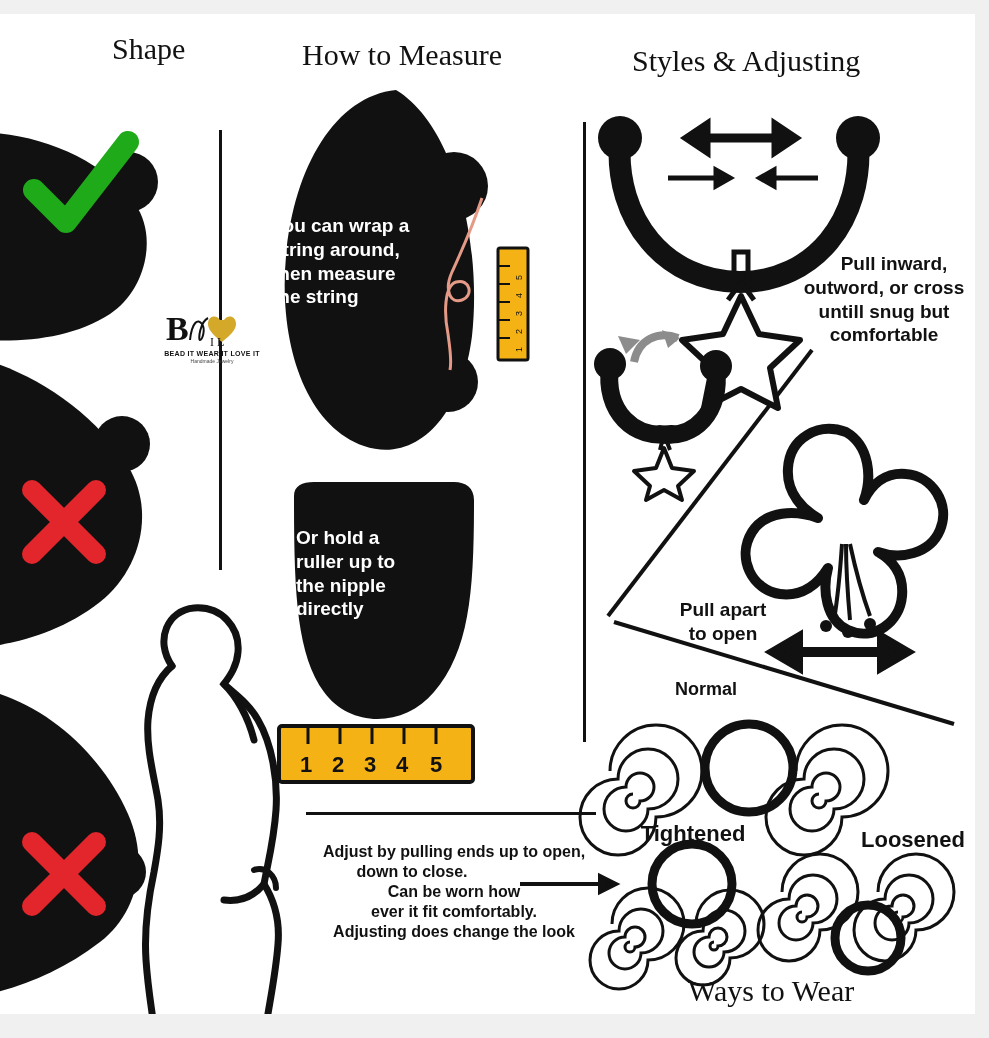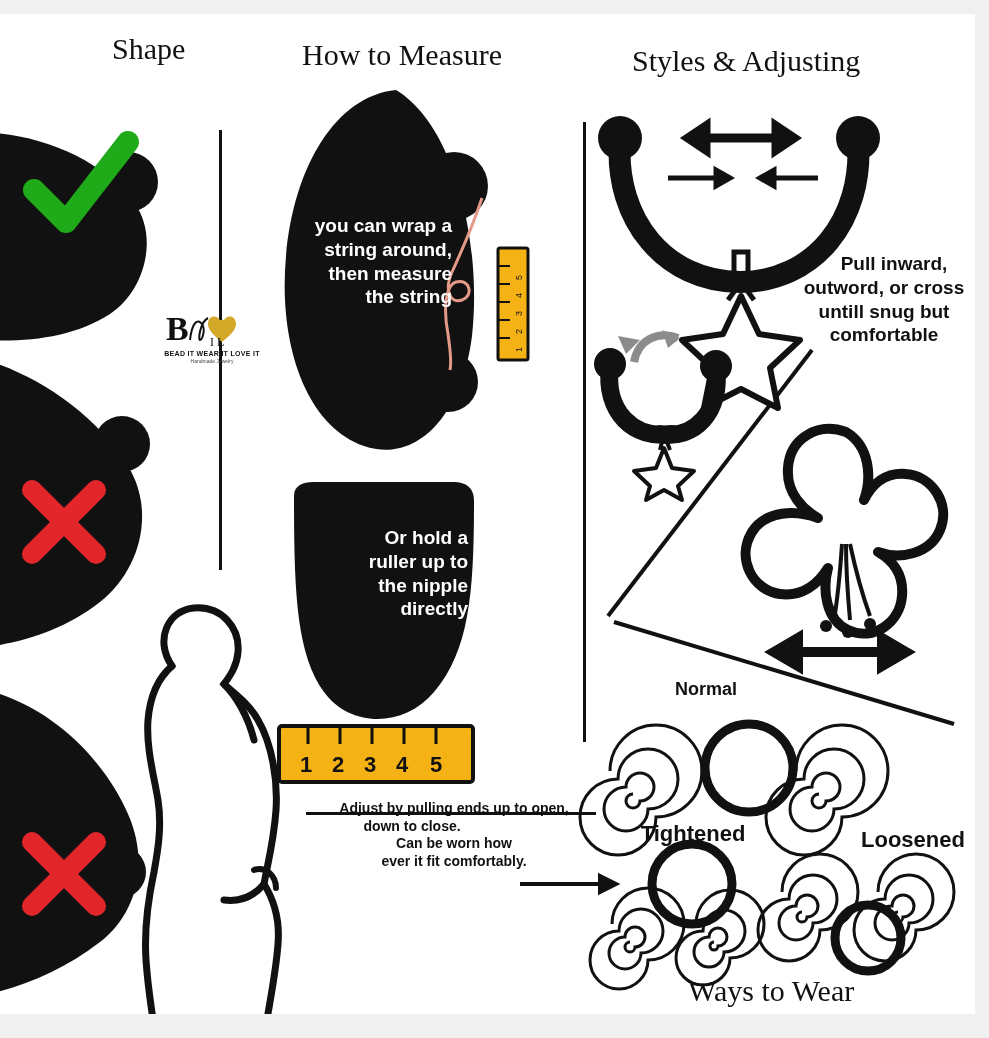--- a/index.html
+++ b/index.html
@@ -41,21 +41,21 @@
     font-weight: bold;
     color: #111;
     text-align: center;
     line-height: 1.25;
   }
   .whitetxt {
     position: absolute;
     font-family: "Liberation Sans", sans-serif;
     font-weight: bold;
     color: #ffffff;
-    text-align: right;
+    text-align: left;
     line-height: 1.25;
   }
   .divider {
     position: absolute;
     background: #111;
   }
   svg { display: block; overflow: visible; }
   .abs { position: absolute; }
 </style>
 </head>
@@ -232,20 +232,24 @@
     </svg>
 
     <svg class="abs" style="left:722px; top:400px;" width="250" height="250" viewBox="0 0 250 250">
       <path d="M124,18 C96,8 68,24 66,54 C64,80 82,96 96,104 C74,96 44,96 30,118 C14,144 30,176 58,180 C80,183 96,170 106,154 C100,176 104,206 126,216 C152,228 178,208 180,182 C182,160 170,146 156,138 C178,146 208,140 218,116 C229,90 210,62 184,60 C164,58 150,70 142,86 C150,64 148,32 124,18 Z" fill="none" stroke="#111" stroke-width="10" stroke-linejoin="round"></path>
       <path d="M120,130 C118,160 116,182 112,206 M128,130 C134,158 140,180 148,202 M124,130 C124,160 126,184 128,206" fill="none" stroke="#111" stroke-width="4"></path>
       <circle cx="104" cy="212" r="6" fill="#111"></circle>
       <circle cx="126" cy="218" r="6" fill="#111"></circle>
       <circle cx="148" cy="210" r="6" fill="#111"></circle>
     </svg>
 
+    <div class="boldtxt" style="left:648px; top:584px; width:150px; font-size:19px;">
+      <span style="white-space:pre-line;">Pull apart
+to open</span>
+    </div>
 
     <svg class="abs" style="left:770px; top:612px;" width="140" height="52" viewBox="0 0 140 52">
       <g stroke="#111" stroke-width="10" fill="#111">
         <line x1="22" y1="26" x2="118" y2="26"></line>
         <path d="M4,26 L28,12 L28,40 Z"></path>
         <path d="M136,26 L112,12 L112,40 Z"></path>
       </g>
     </svg>
 
     <div class="boldtxt" style="left:646px; top:664px; width:120px; font-size:18px;">Normal</div>
@@ -272,25 +276,26 @@
     </svg>
 
     <svg class="abs" style="left:776px; top:834px;" width="180" height="130" viewBox="0 0 180 130">
       <g fill="none" stroke="#111" stroke-width="3">
         <path d="M44,44 m-38,0 a38,38 0 1,1 38,38 a31,31 0 1,1 -31,-31 a24,24 0 1,1 24,24 a17,17 0 1,1 -17,-17 a11,11 0 1,1 11,11 a5,5 0 1,1 -5,-5"></path>
         <path d="M140,44 m-38,0 a38,38 0 1,1 38,38 a31,31 0 1,1 -31,-31 a24,24 0 1,1 24,24 a17,17 0 1,1 -17,-17 a11,11 0 1,1 11,11 a5,5 0 1,1 -5,-5"></path>
       </g>
       <circle cx="92" cy="90" r="33" fill="none" stroke="#111" stroke-width="9"></circle>
     </svg>
 
-    <div class="boldtxt" style="left:296px; top:786px; width:316px; font-size:14px;">
+    <div class="boldtxt" style="left:296px; top:828px; width:316px; font-size:16px;">
       <div>Adjust by pulling ends up to open,</div>
       <div style="margin-right:84px;">down to close.</div>
       <div>Can be worn how</div>
       <div>ever it fit comfortably.</div>
+      <div>Adjusting does change the look</div>
     </div>
 
     <svg class="abs" style="left:516px; top:856px;" width="104" height="30" viewBox="0 0 104 30">
       <g stroke="#111" stroke-width="4" fill="#111">
         <line x1="4" y1="14" x2="88" y2="14"></line>
         <path d="M100,14 L84,6 L84,22 Z"></path>
       </g>
     </svg>
 
   </div>

